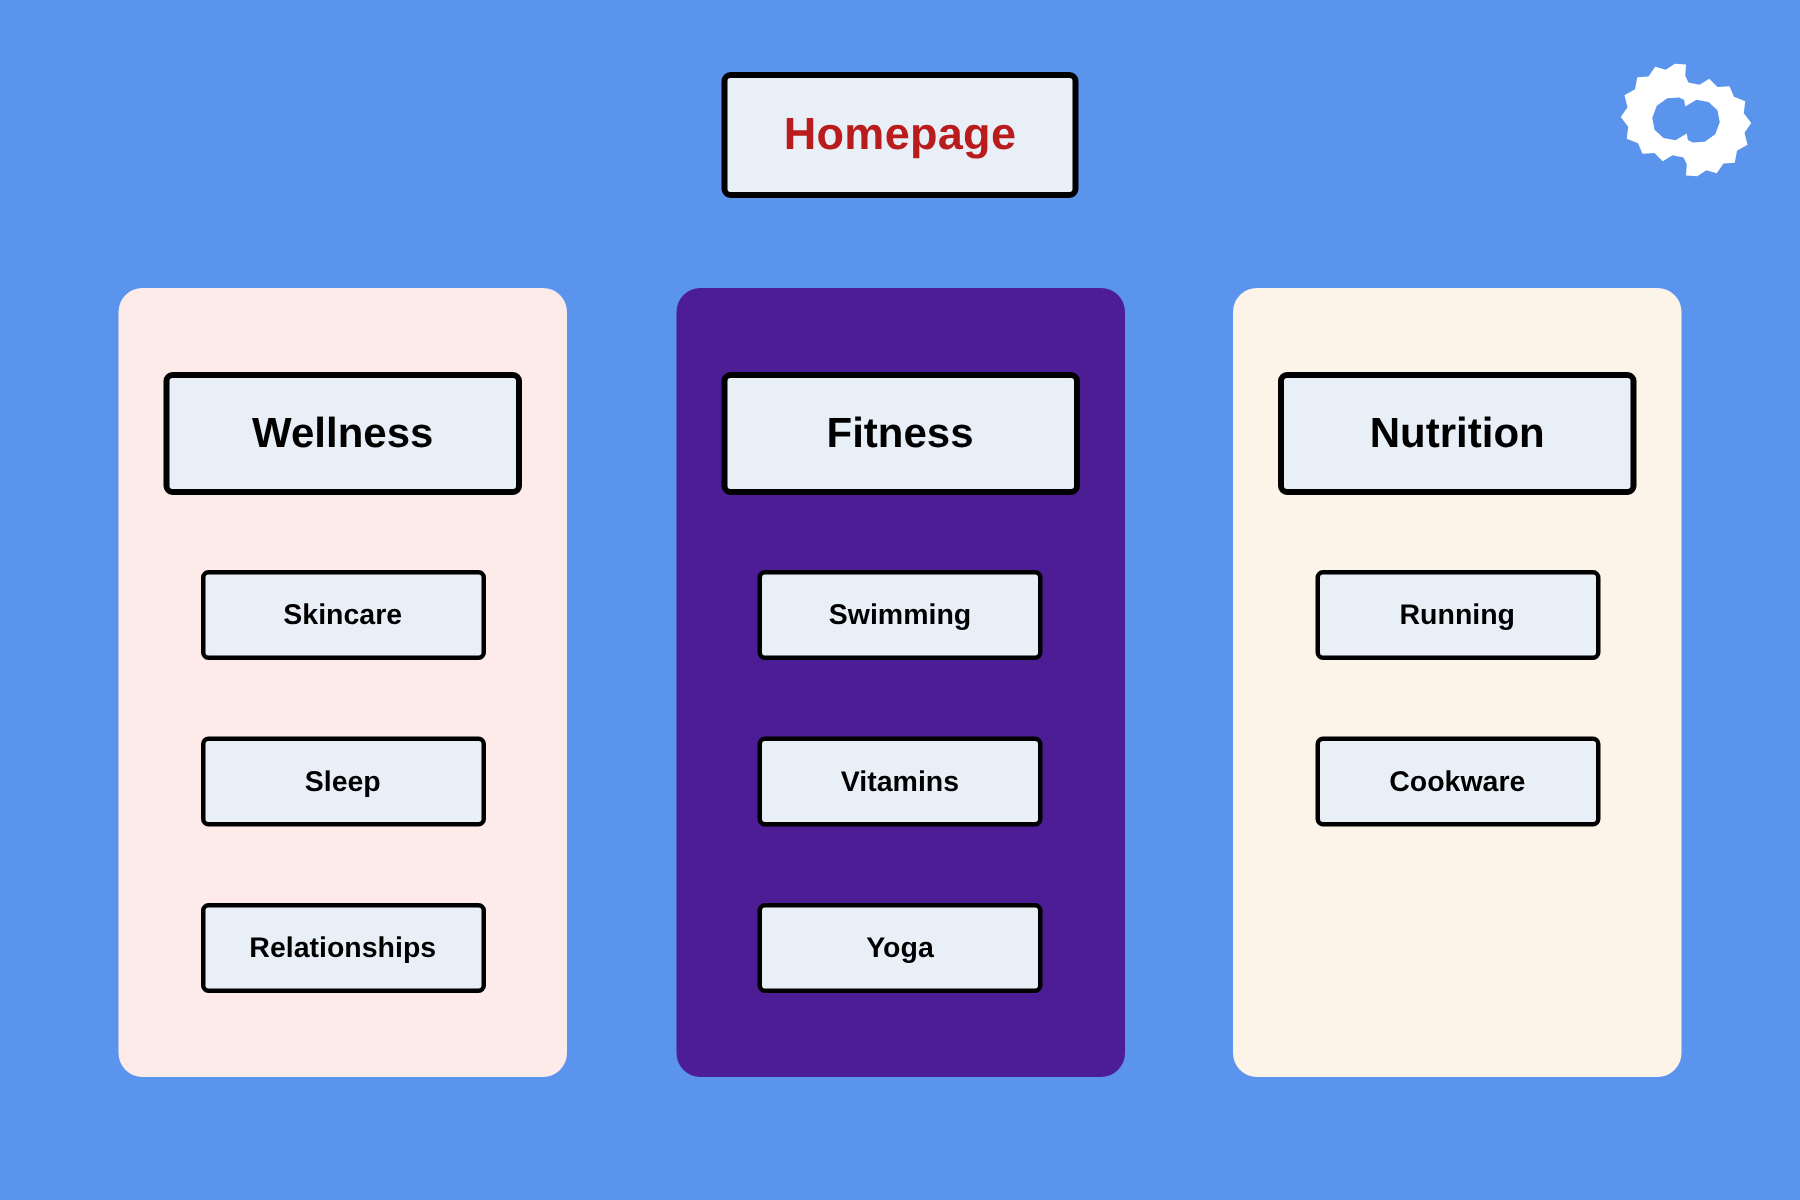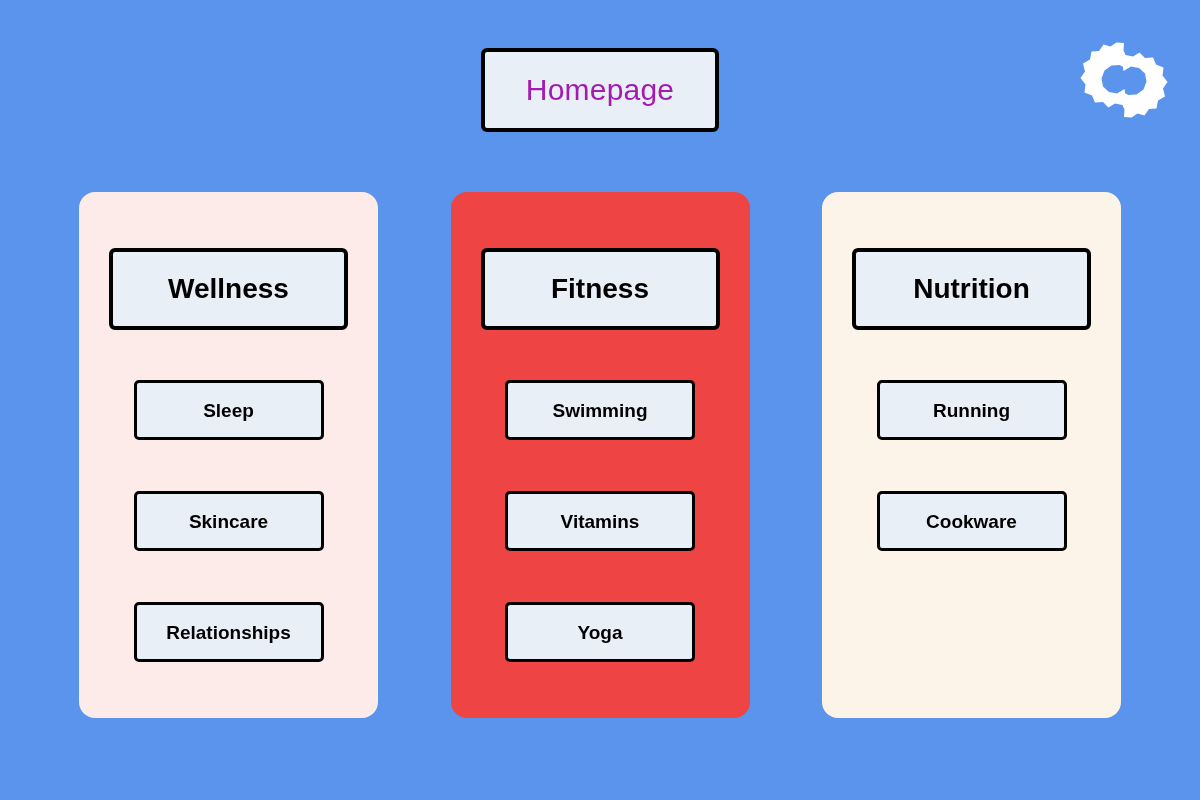--- a/index.html
+++ b/index.html
@@ -35,22 +35,22 @@
     height: 84px;
     background: #e9eff7;
     border: 4px solid #000000;
     border-radius: 6px;
     display: flex;
     align-items: center;
     justify-content: center;
   }
   .root-node-label {
     font-size: 30px;
-    font-weight: normal;
-    color: #a21caf;
+    font-weight: bold;
+    color: #b91c1c;
     letter-spacing: 0.2px;
     line-height: 1;
   }
 
   
   .columns {
     position: absolute;
     left: 79px;
     top: 192px;
     width: 1042px;
@@ -141,32 +141,32 @@
 </div>
 
 <div class="columns">
 
   <div class="column" style="background: rgb(253, 235, 234);">
     <div class="column-header">
       <span class="column-header-label">Wellness</span>
     </div>
     <div class="child-list">
       <div class="child-item">
-        <span class="child-item-label">Sleep</span>
+        <span class="child-item-label">Skincare</span>
       </div>
       <div class="child-item">
-        <span class="child-item-label">Skincare</span>
+        <span class="child-item-label">Sleep</span>
       </div>
       <div class="child-item">
         <span class="child-item-label">Relationships</span>
       </div>
     </div>
   </div>
 
-  <div class="column" style="background: #ef4444;">
+  <div class="column" style="background: #4c1d95;">
     <div class="column-header">
       <span class="column-header-label">Fitness</span>
     </div>
     <div class="child-list">
       <div class="child-item">
         <span class="child-item-label">Swimming</span>
       </div>
       <div class="child-item">
         <span class="child-item-label">Vitamins</span>
       </div>

